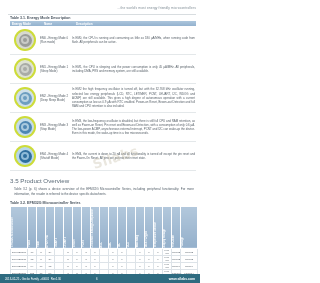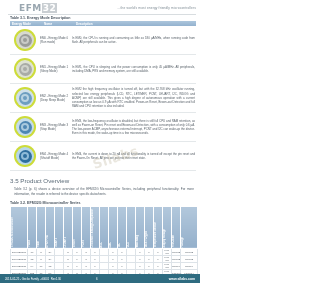--- a/index.html
+++ b/index.html
@@ -67,23 +67,20 @@
   .f-left{font-size:2.8px;color:#ffffff;margin-left:5px;}
   .f-center{font-size:2.8px;color:#ffffff;position:absolute;left:96px;}
   .f-right{font-size:3.4px;color:#ffffff;font-weight:bold;position:absolute;right:5px;}
 </style>
 </head>
 <body>
 
 <div class="page">
 
   <div class="header">
-    <div class="logo">
-      <span class="efm">EFM</span><span class="n32">32</span>
-    </div>
     <div class="tagline">...the world's most energy friendly microcontrollers</div>
     <div class="hrule"></div>
   </div>
 
   <div class="caption">Table 3.1. Energy Mode Description</div>
   <div class="etable">
     <div class="ehead">
       <div class="c1">Energy Mode</div>
       <div class="c2">Name</div>
       <div class="c3">Description</div>

